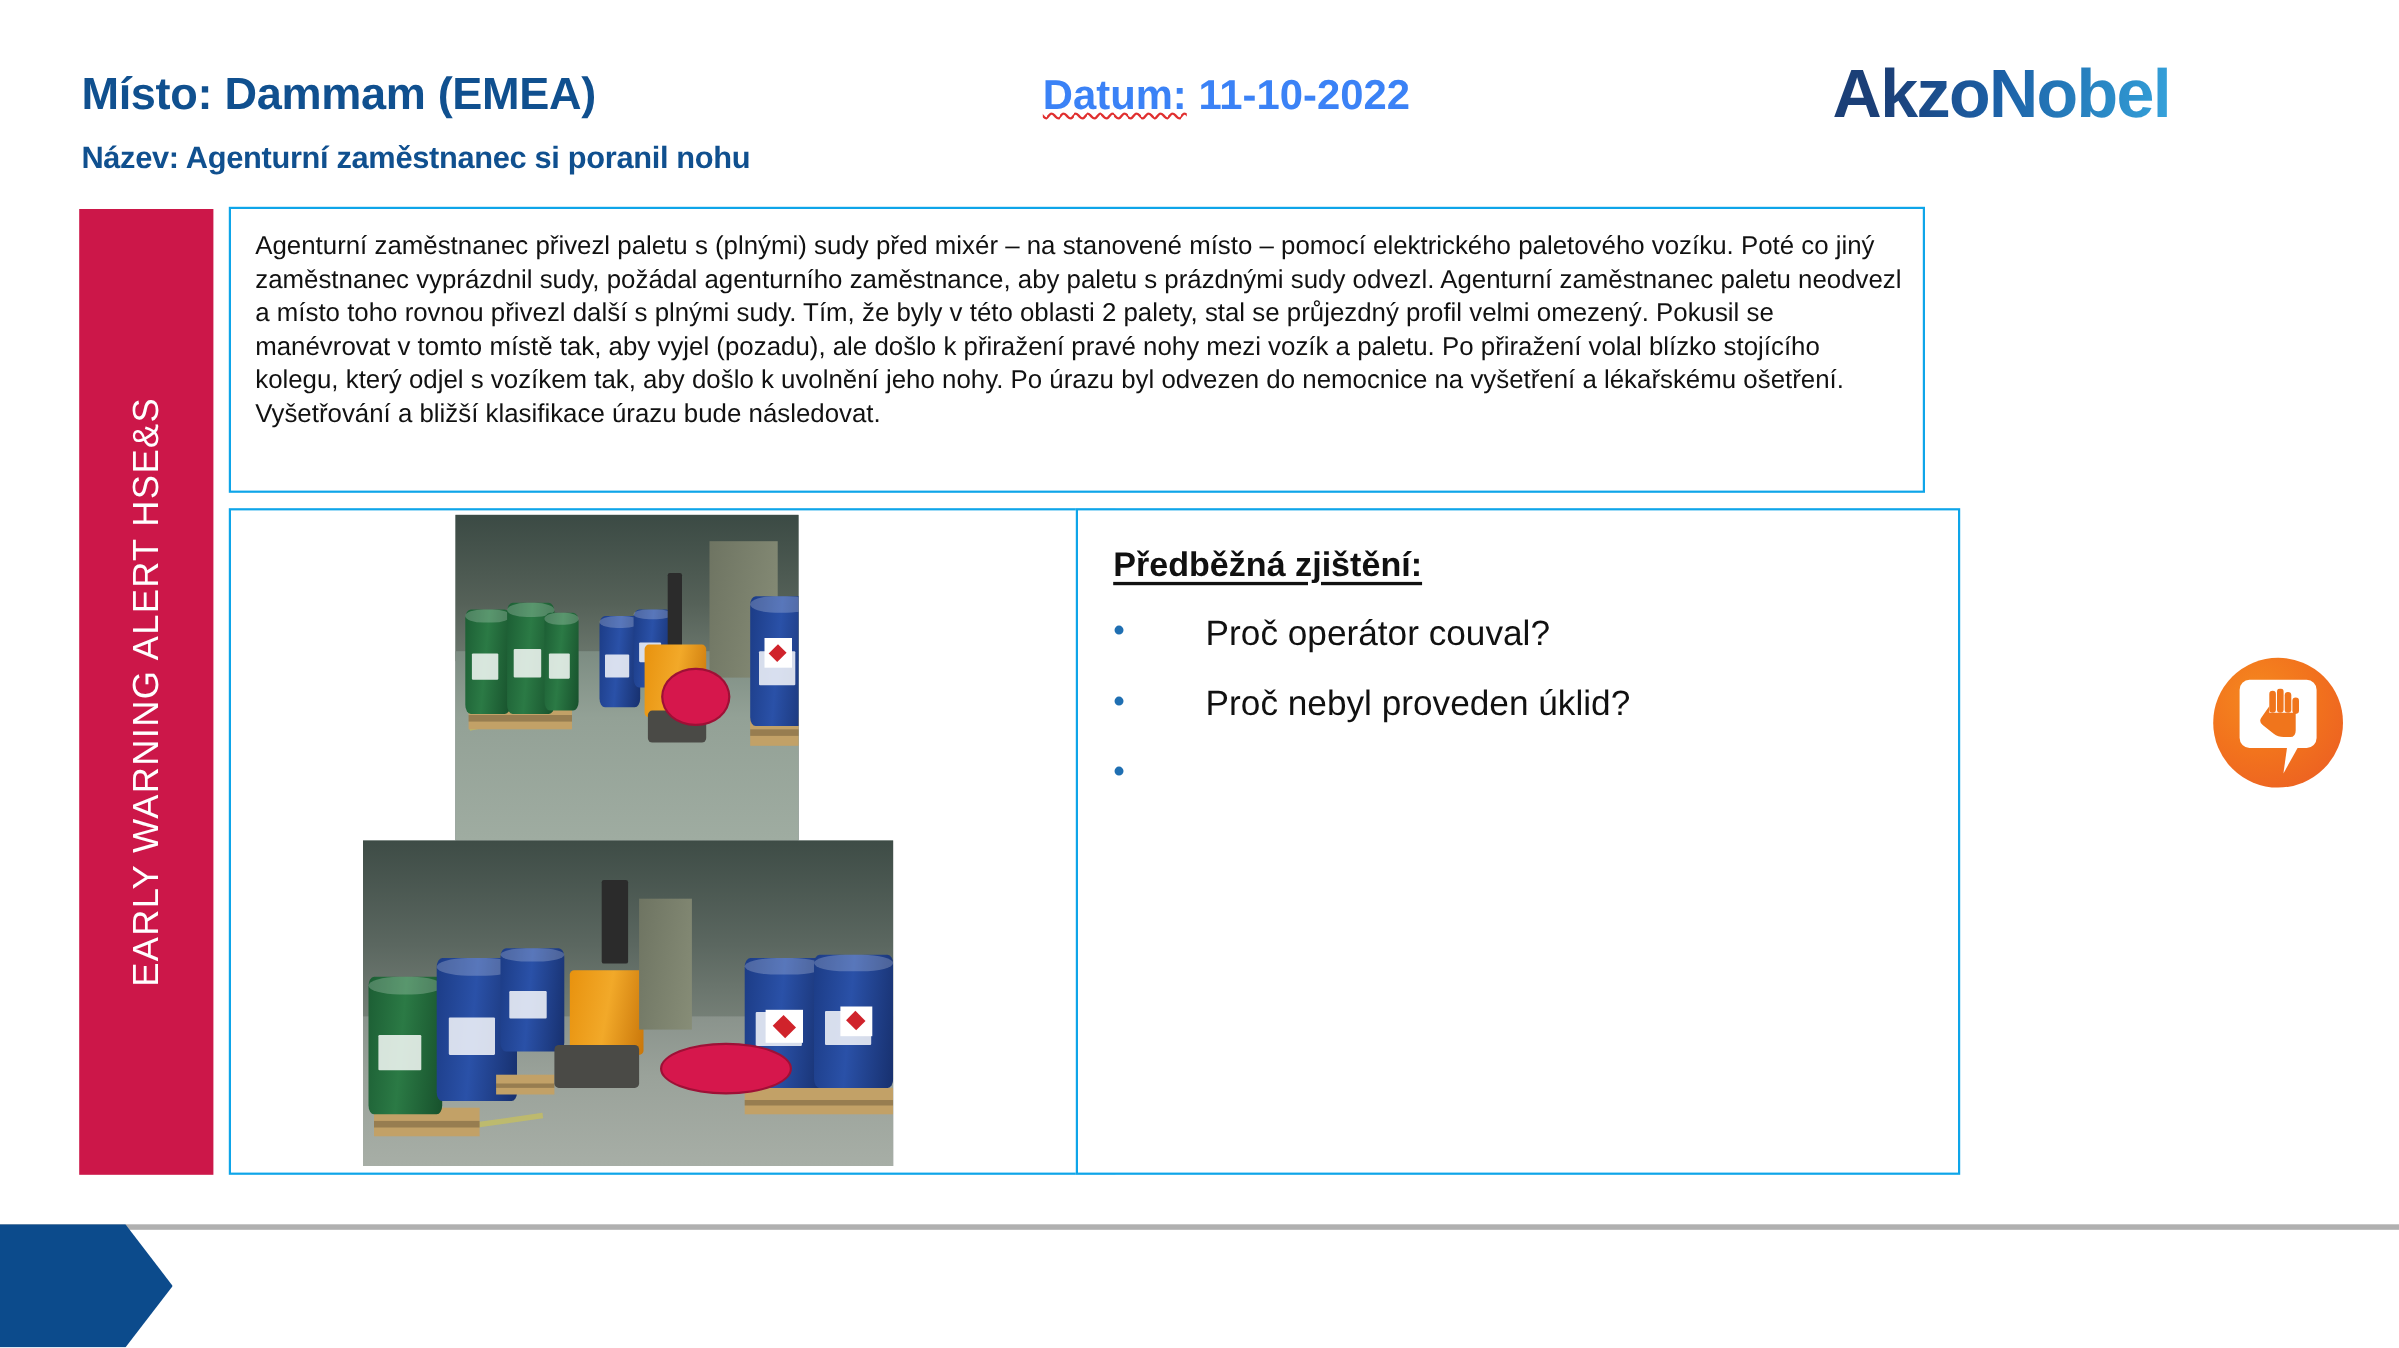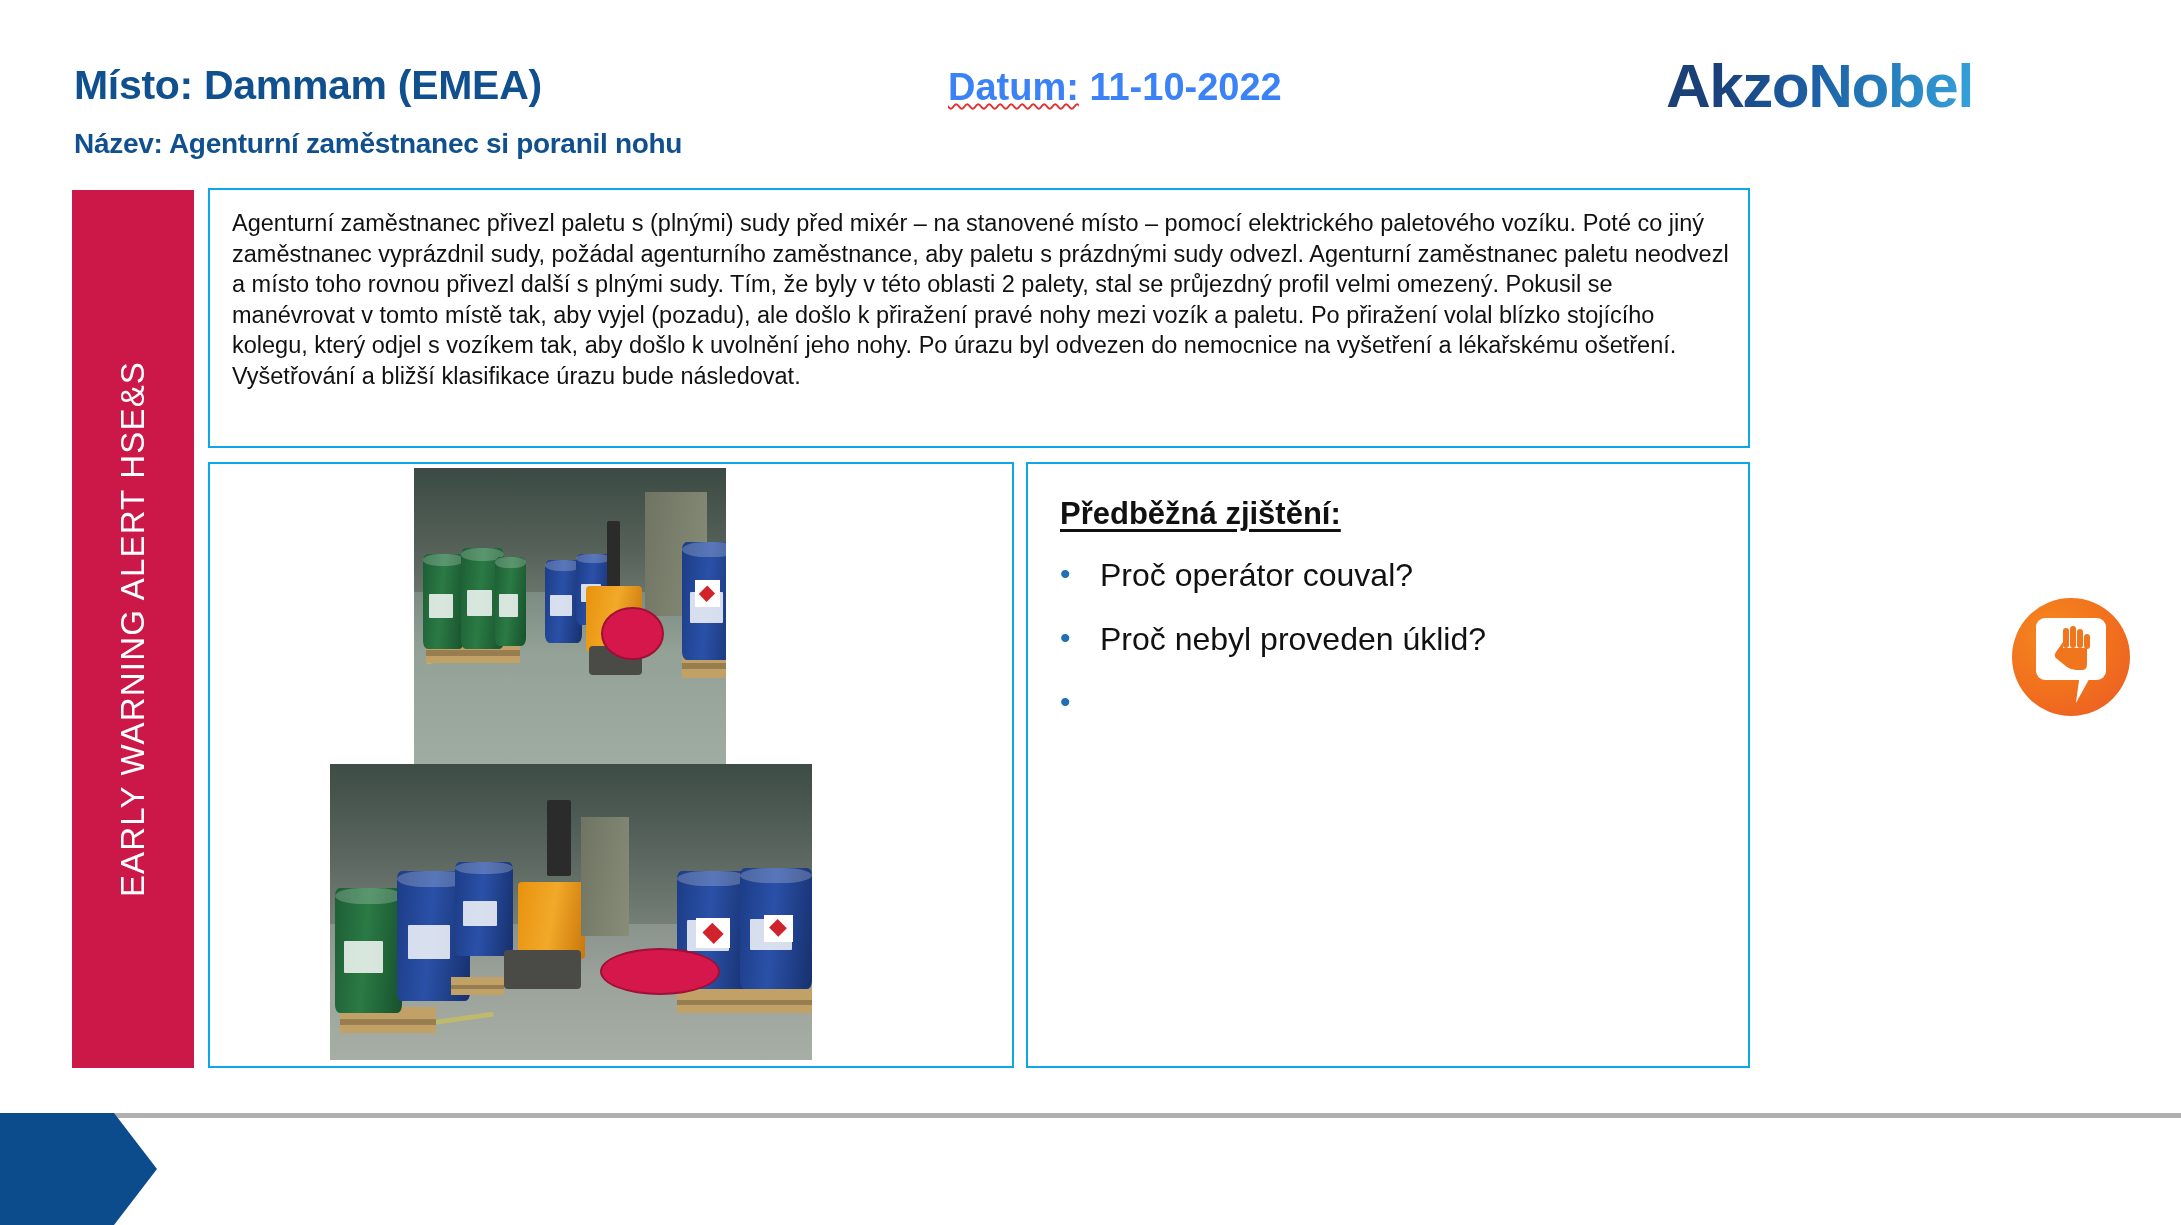--- a/index.html
+++ b/index.html
@@ -51,21 +51,21 @@
   }
   .banner-text {
     transform: rotate(-90deg); white-space: nowrap;
     color: #ffffff; font-size: 33px; letter-spacing: 1.2px;
   }
 
   
   .box { position: absolute; border: 2px solid #0ea5e9; background: #fff; }
   .box-desc  { left: 208px; top: 188px;  width: 1542px; height: 260px; }
   .box-photo { left: 208px; top: 462px;  width: 806px;  height: 606px; }
-  .box-find  { left: 1026px; top: 462px; width: 724px;  height: 606px; }
+  .box-find  { left: 978px; top: 462px; width: 804px;  height: 606px; }
 
   .desc-text {
     position: absolute; left: 22px; top: 18px; right: 18px;
     font-size: 23.5px; line-height: 30.6px; color: #111;
     text-align: left;
   }
 
   
   .find-title {
     position: absolute; left: 32px; top: 32px;
@@ -75,21 +75,21 @@
   }
   .find-list { position: absolute; left: 32px; top: 92px; right: 16px; }
   .find-item {
     display: flex; align-items: flex-start;
     margin-bottom: 26px; font-size: 32px; color: #111;
   }
   .find-bullet {
     color: #1F6FB2; font-size: 30px; line-height: 36px;
     width: 40px; flex: 0 0 40px; text-align: left;
   }
-  .find-label { line-height: 38px; }
+  .find-label { line-height: 38px; margin-left: 44px; }
 
   
   .stopwork {
     position: absolute; left: 1786px; top: 586px;
     width: 200px; text-align: center; line-height: 35px;
   }
   .sw-bold { font-size: 30px; font-weight: bold; color: #F08A1E; display: block; }
   .sw-line { font-size: 28px; color: #F08A1E; display: block; }
   .sw-icon {
     position: absolute; left: 2012px; top: 598px;

